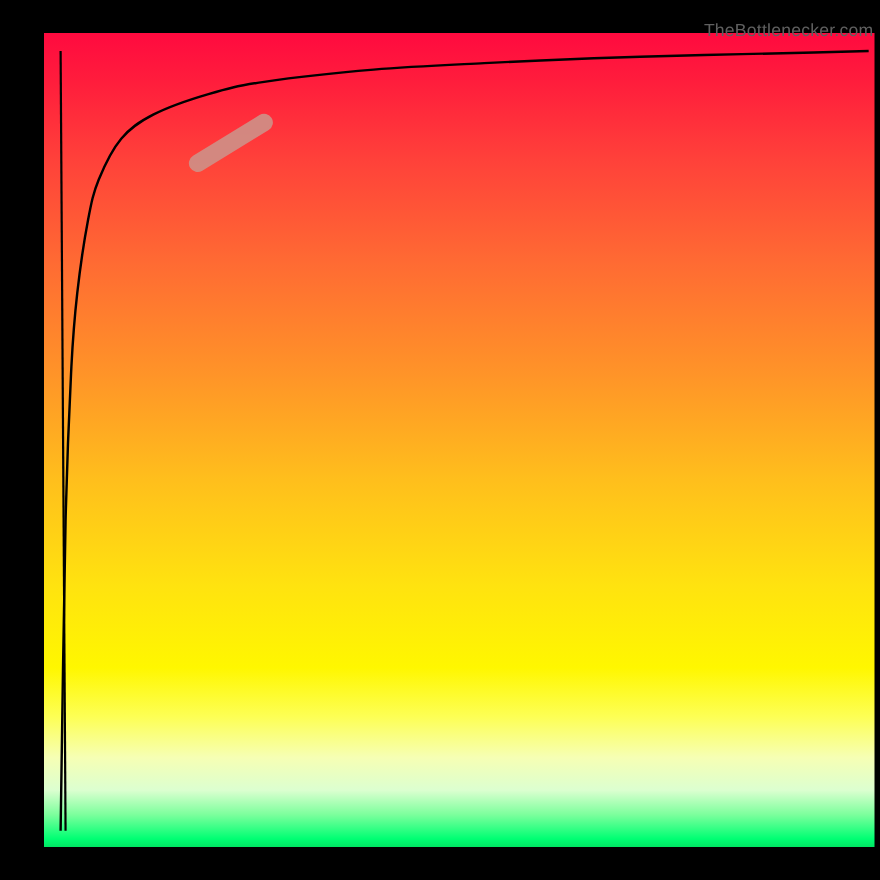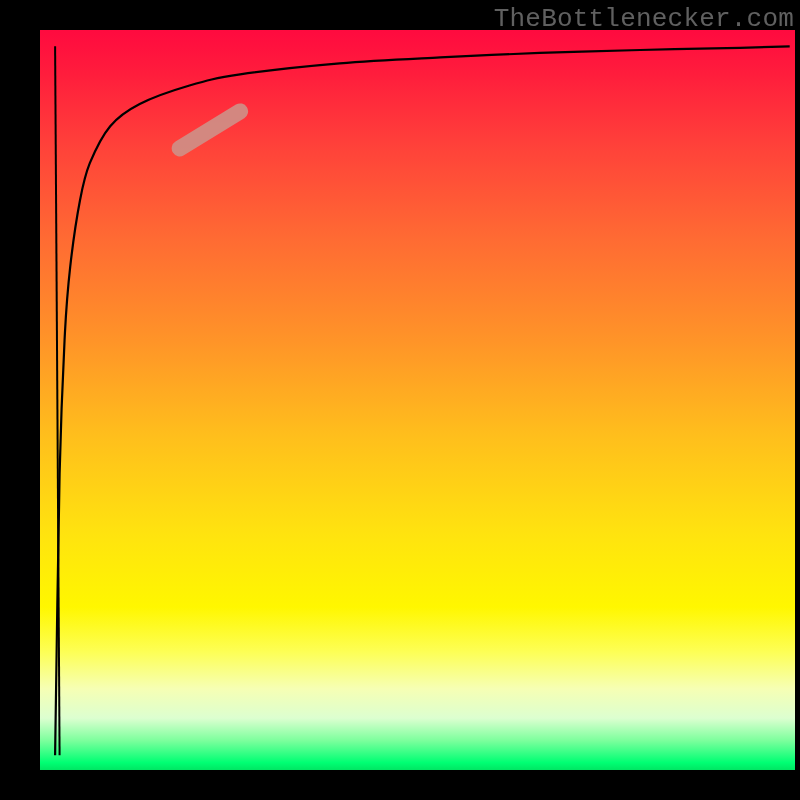--- a/index.html
+++ b/index.html
@@ -44,28 +44,27 @@
   .curve-svg {
     position: absolute;
     left: 0;
     top: 0;
     width: 755px;
     height: 740px;
     pointer-events: none;
   }
   .watermark {
     position: absolute;
-    top: 4px;
+    top: 20px;
     right: 6px;
     color: #606060;
-    font-size: 26px;
+    font-size: 16px;
     font-weight: 400;
     letter-spacing: 0.2px;
     user-select: none;
-    font-family: Liberation Mono, monospace;
   }
   .curve-path {
     fill: none;
     stroke: #000;
     stroke-width: 2.2;
   }
   .log-spike {
     fill: none;
     stroke: #000;
     stroke-width: 2;

